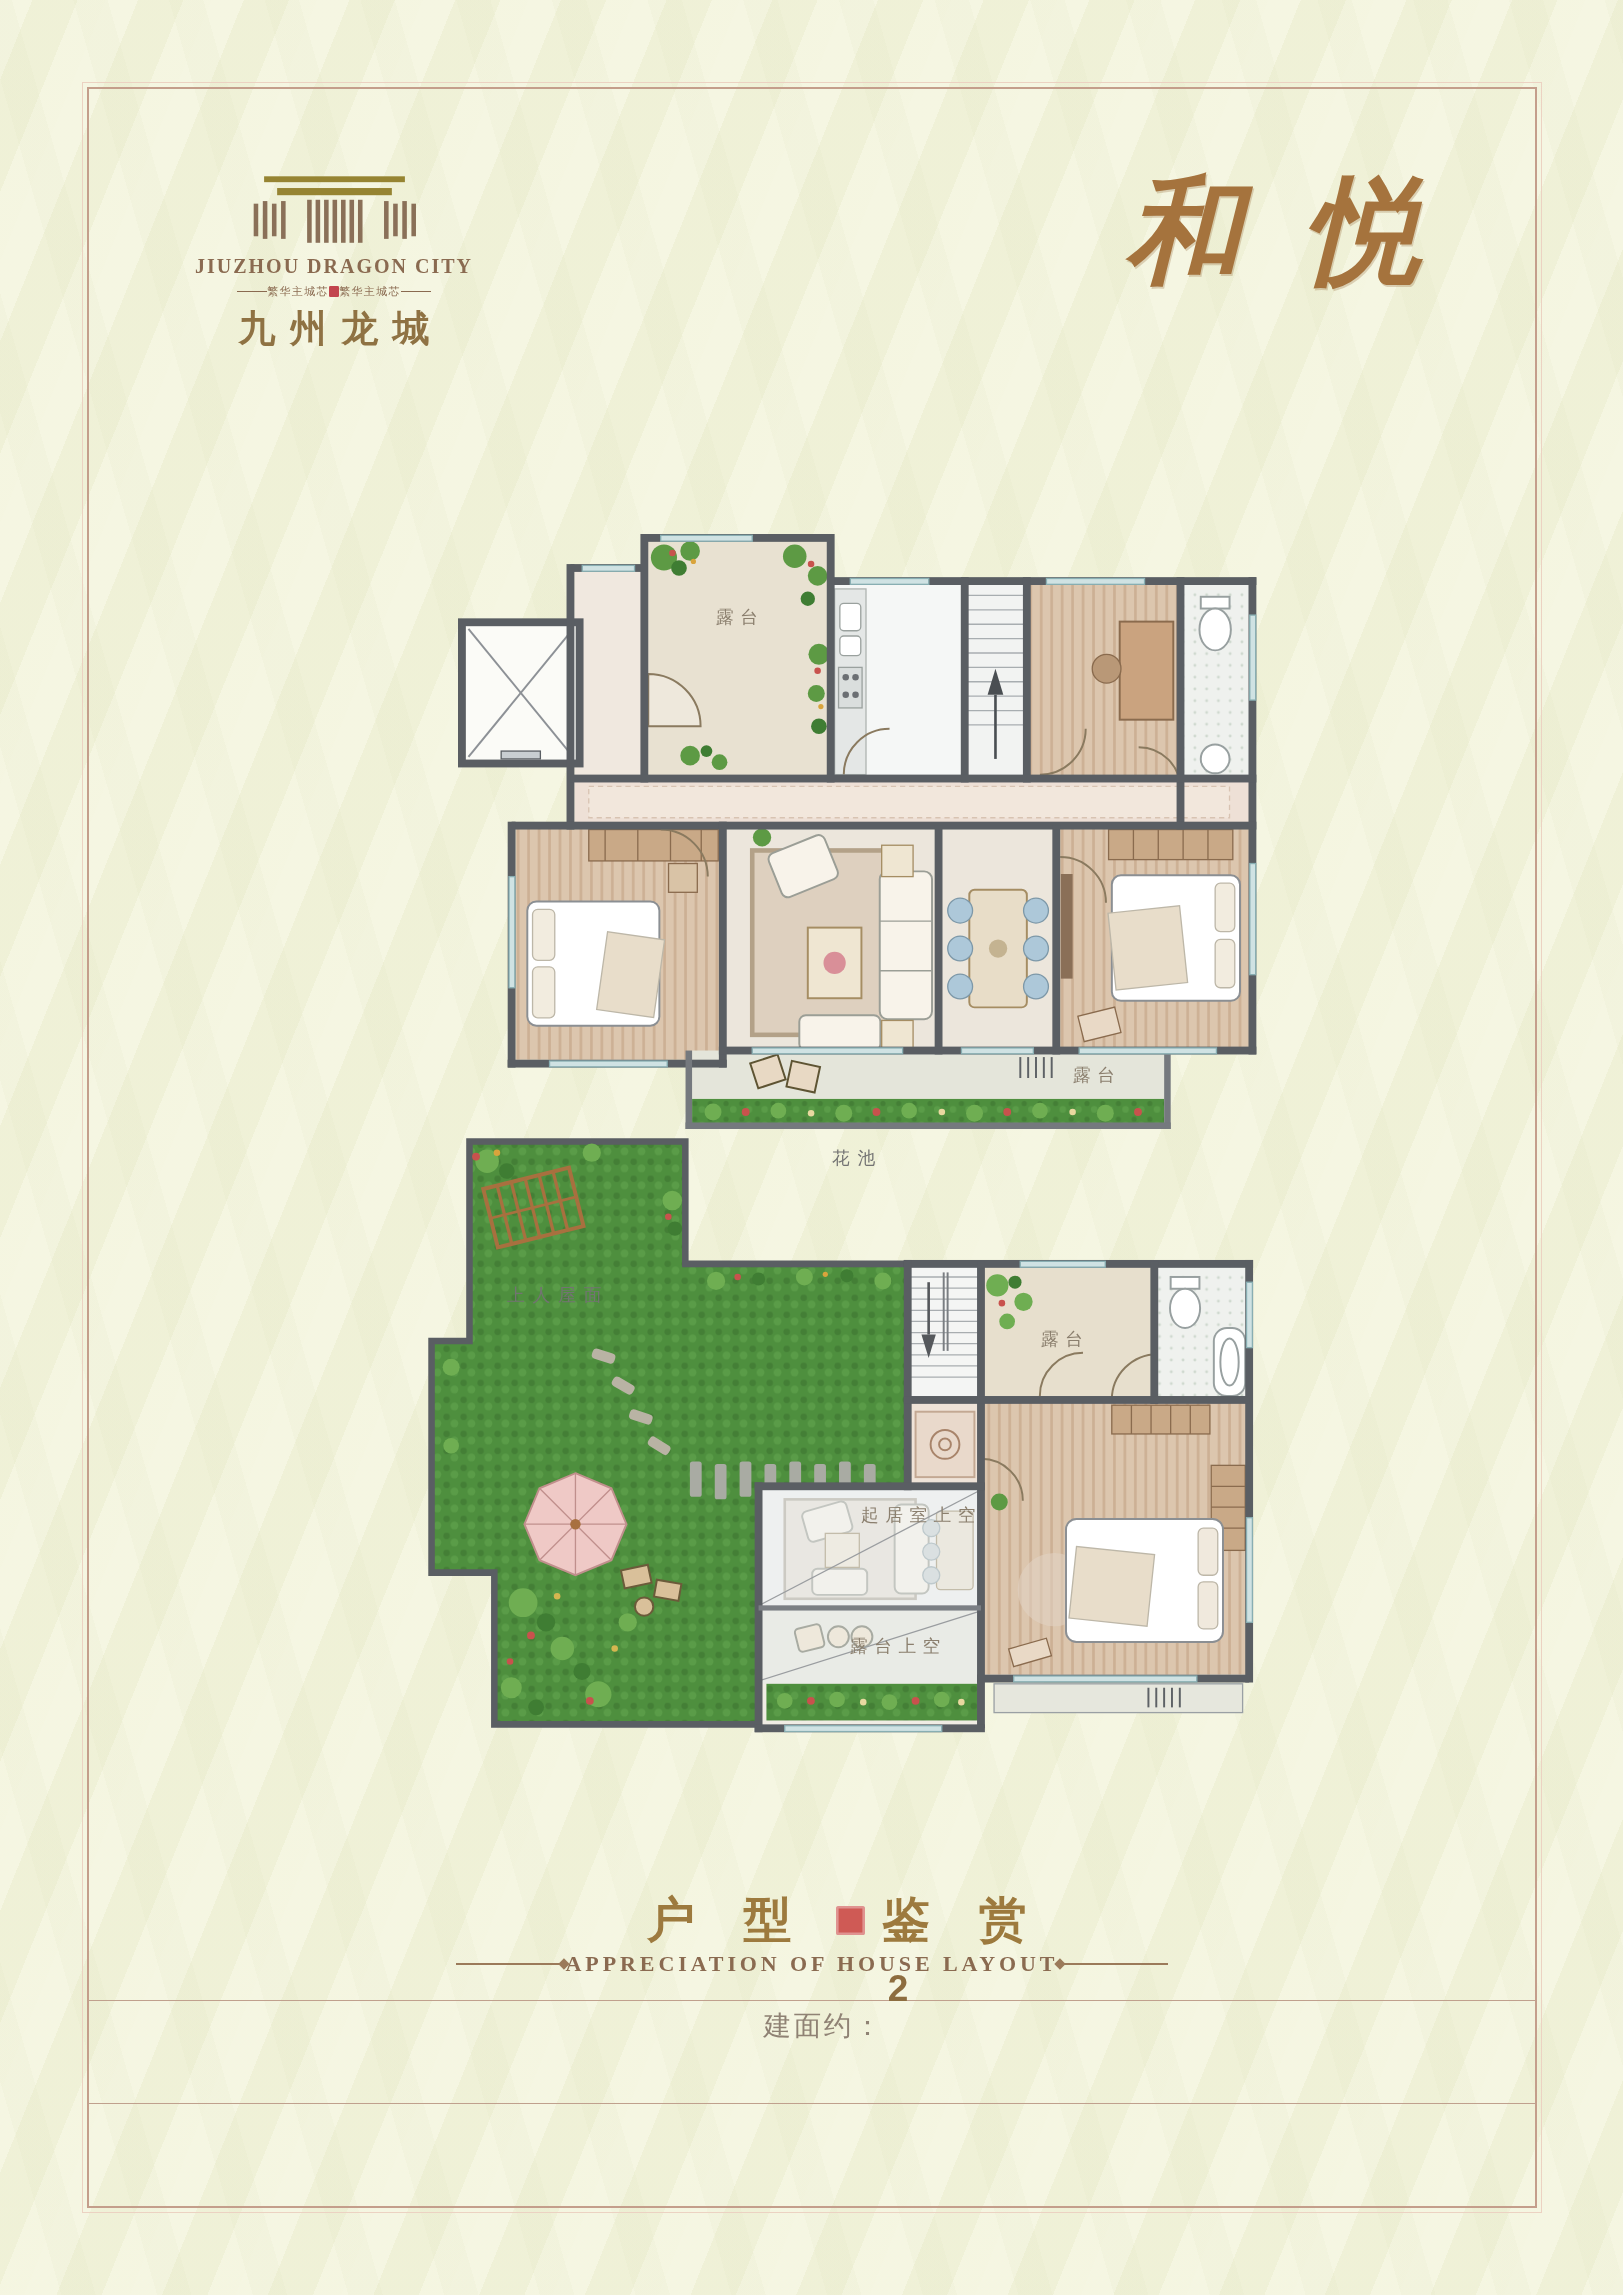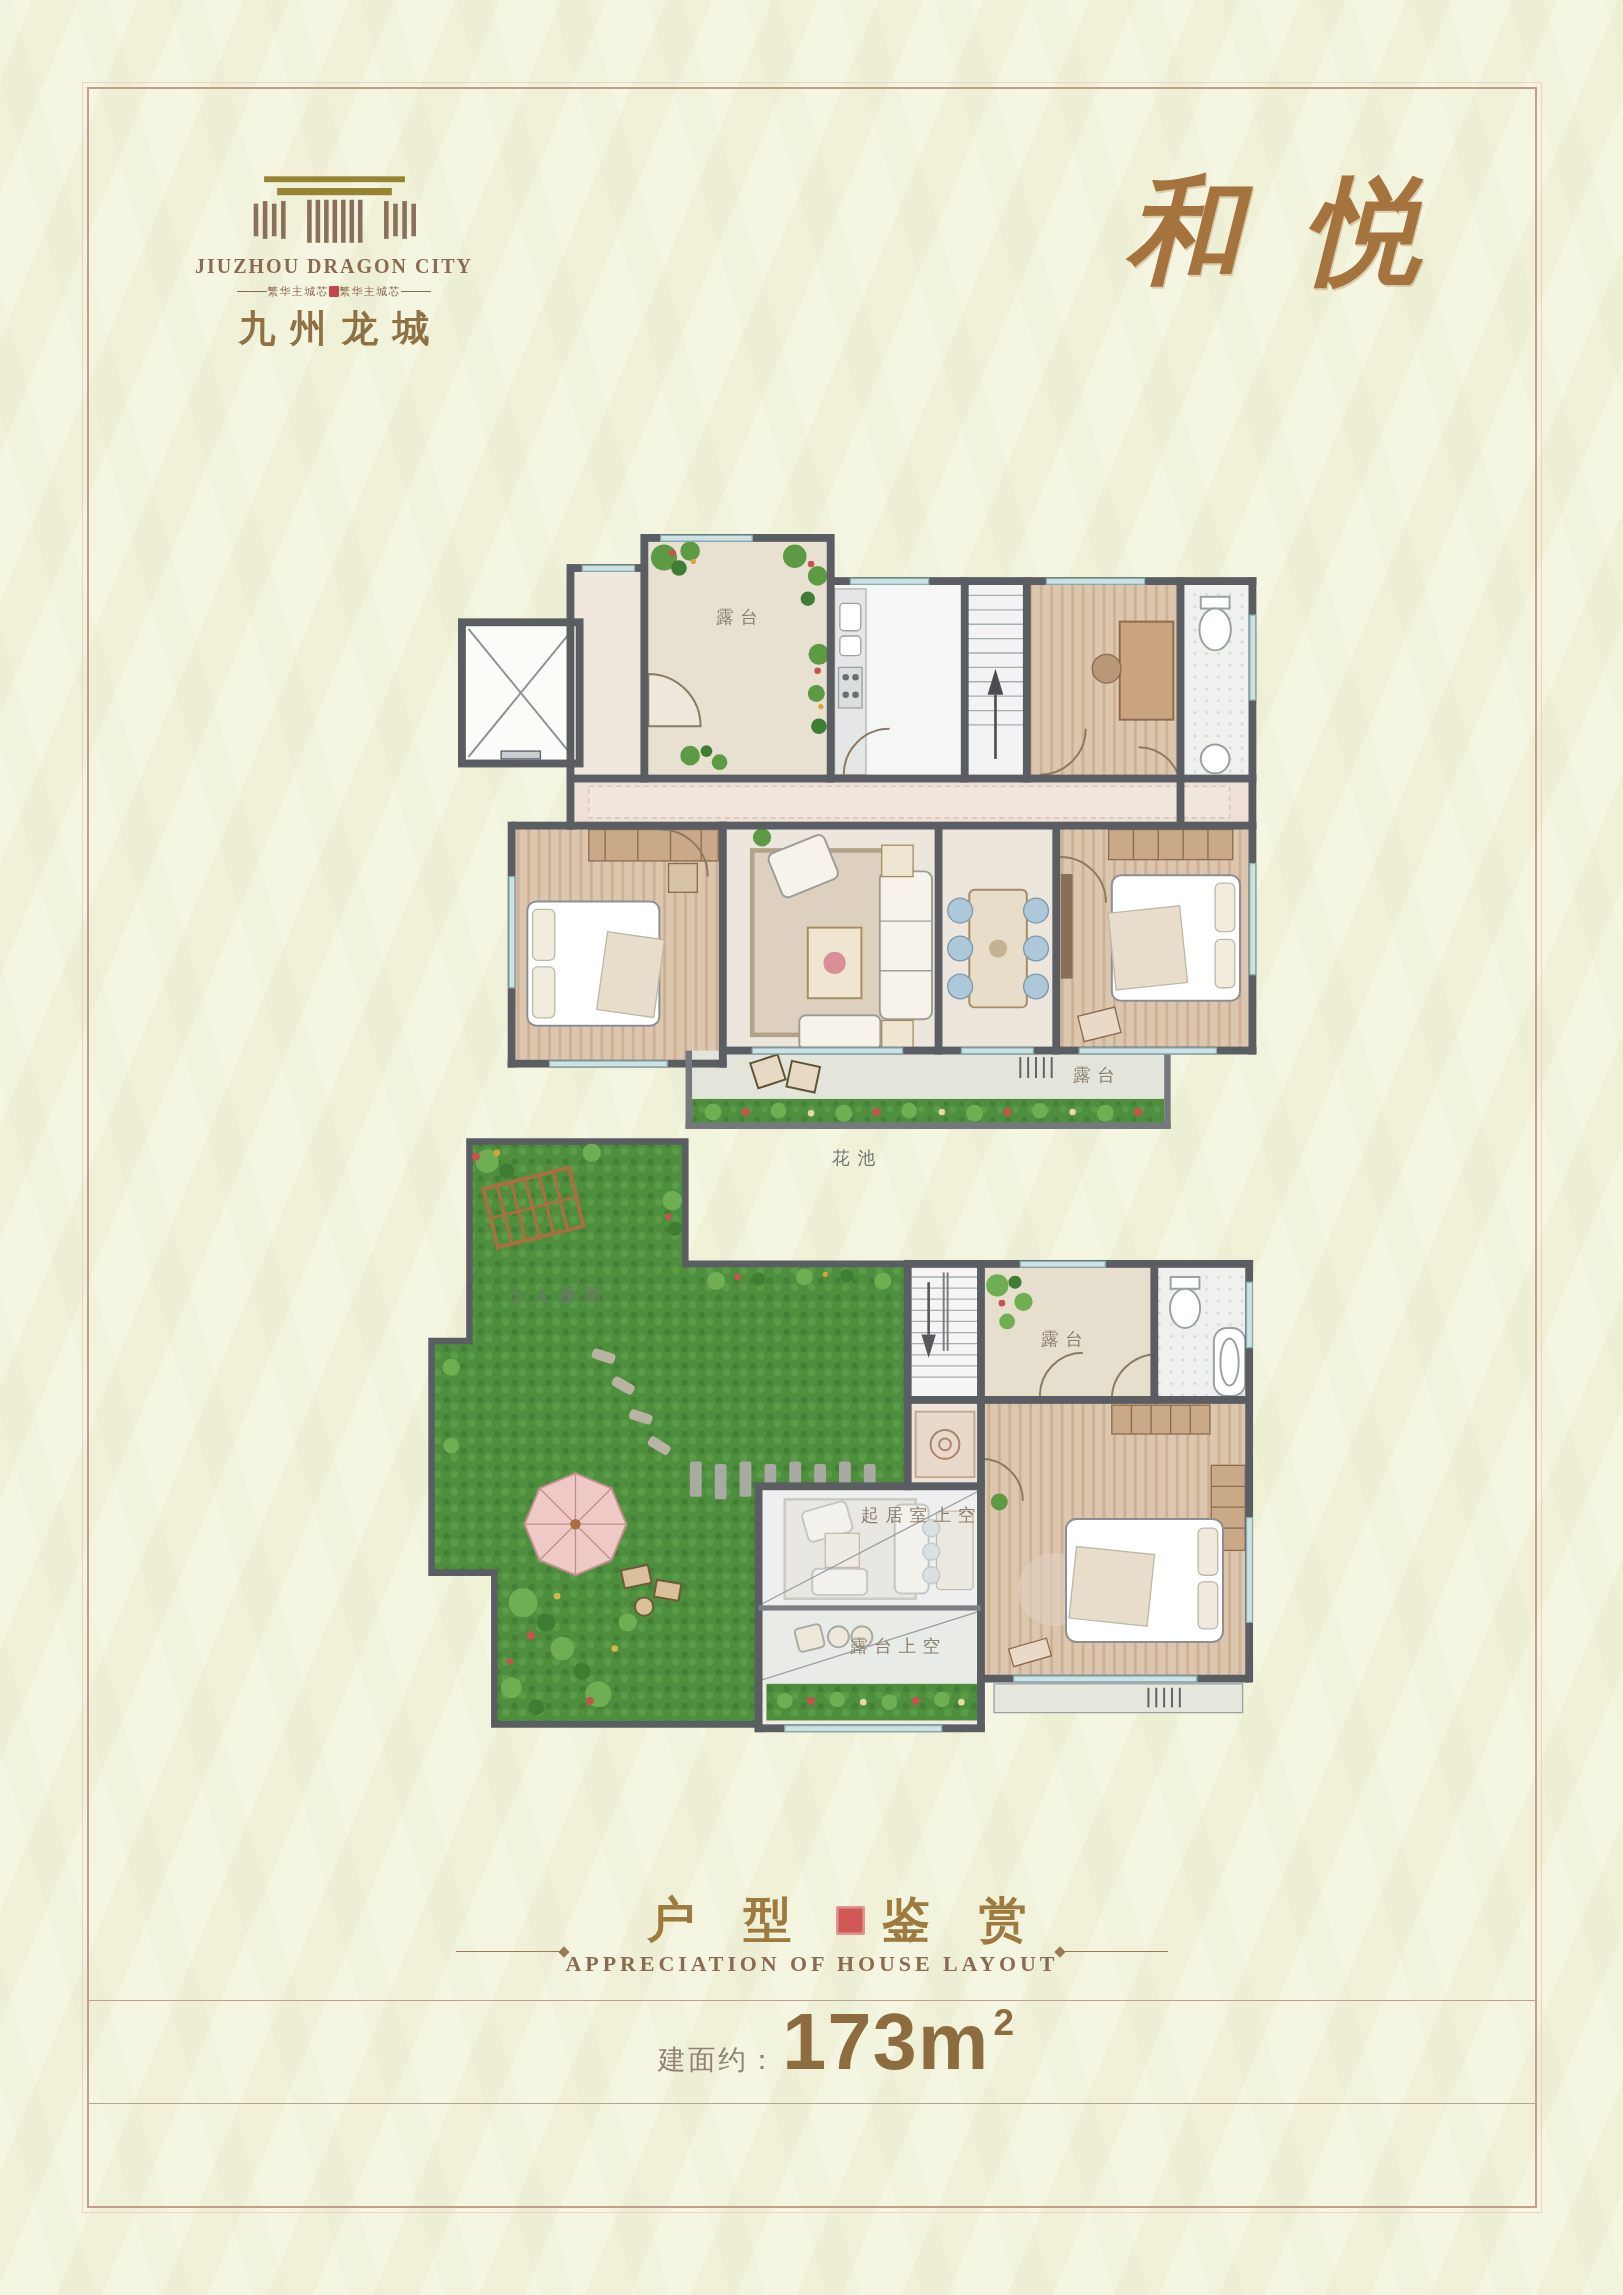--- a/index.html
+++ b/index.html
@@ -35,21 +35,21 @@
 
   
   .plan-svg{position:absolute;}
   .plan-label{position:absolute;font-size:17.7px;letter-spacing:6.5px;color:#8b7f6e;white-space:nowrap;}
   .plan-label.on-grass{color:#737373;letter-spacing:7.9px;margin-top:47px;}
 
   
   .sec-title{position:absolute;top:1888px;left:0;width:100%;text-align:center;color:#9d7a3e;margin-left:34px;}
   .sec-title-row{display:inline-flex;align-items:center;gap:17px;font-size:48px;font-weight:bold;letter-spacing:18.3px;}
   .title-seal{width:29px;height:29px;background:#cf5a55;border-radius:2.6px;box-shadow:inset 0 0 0 2.6px rgba(255,255,255,.35);margin-left:9.2px;}
-  .sec-sub{position:absolute;top:1951px;left:0;width:100%;display:flex;justify-content:center;}
+  .sec-sub{position:absolute;top:1951px;left:0;width:100%;display:flex;align-items:center;justify-content:center;}
   .sub-text{font-size:22px;font-weight:bold;letter-spacing:3.9px;color:#8a6a50;white-space:nowrap;}
   .aline{width:110px;height:1.3px;background:#9b7a5a;position:relative;}
   .aline .tip{position:absolute;top:-3.3px;width:7.9px;height:7.9px;background:#9b7a5a;transform:rotate(45deg);}
   .aline.l .tip{right:-2.6px;}
   .aline.r .tip{left:-2.6px;}
 
   
   .rule{position:absolute;left:88px;right:88px;height:1.3px;background:#c0a08d;}
   .rule-top{top:2000px;}
   .rule-bottom{top:2103px;}
@@ -640,16 +640,15 @@
   <span class="sub-text">APPRECIATION  OF  HOUSE  LAYOUT</span>
   <div class="aline r">
       <span class="tip"></span>
     </div>
 </div>
 
 <div class="rule rule-top"></div>
 <div class="rule rule-bottom"></div>
 <div class="spec-row">
   <span class="spec-prefix">建面约：</span>
-  <span class="spec-area">173m</span>
   <span class="spec-sup">2</span>
 </div>
 
 
 </body></html>

